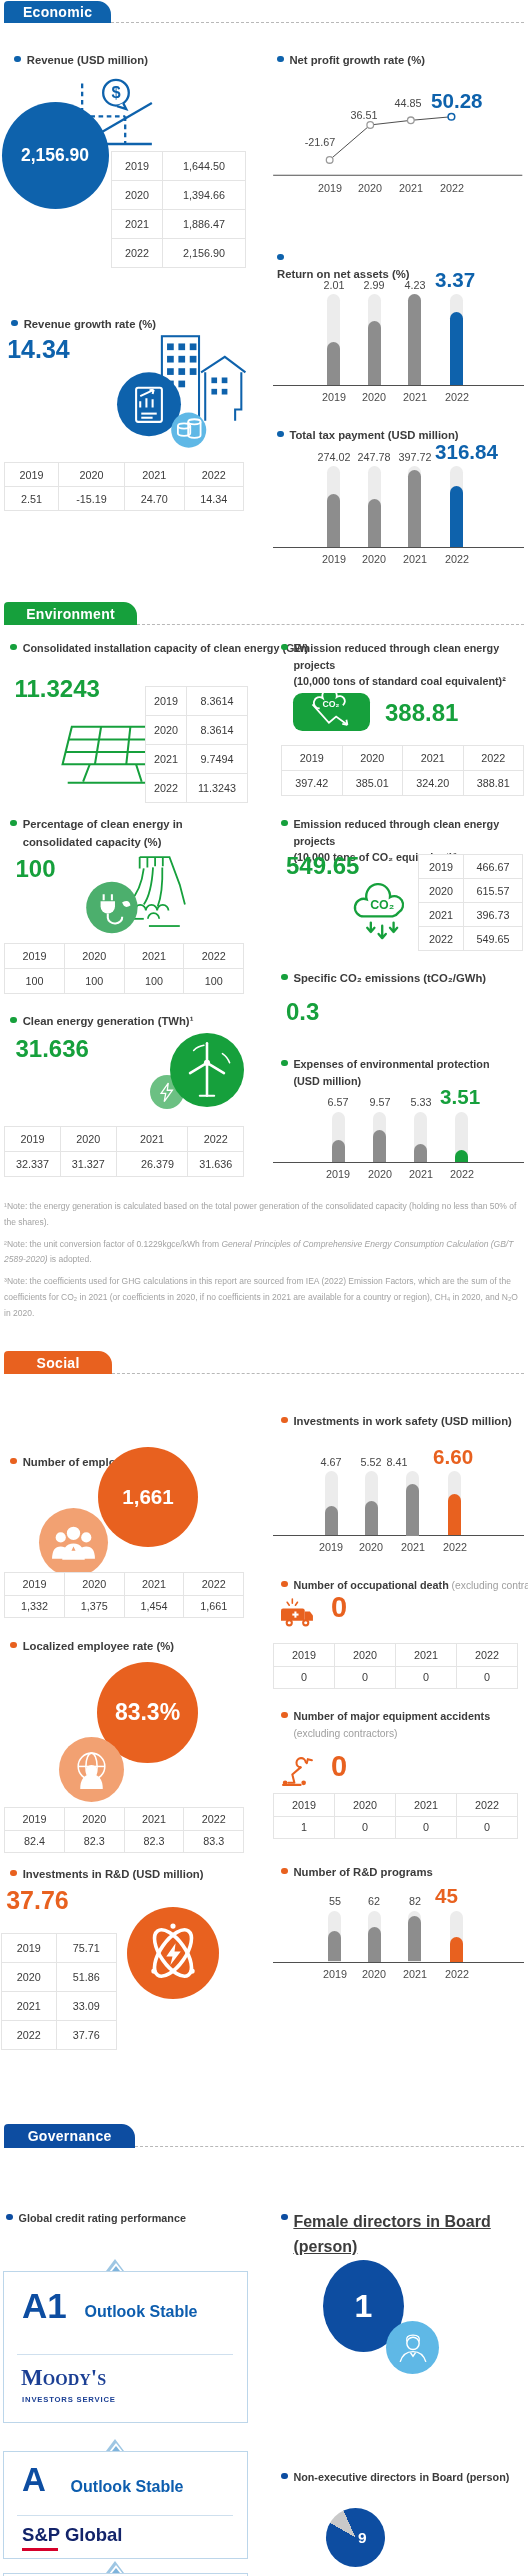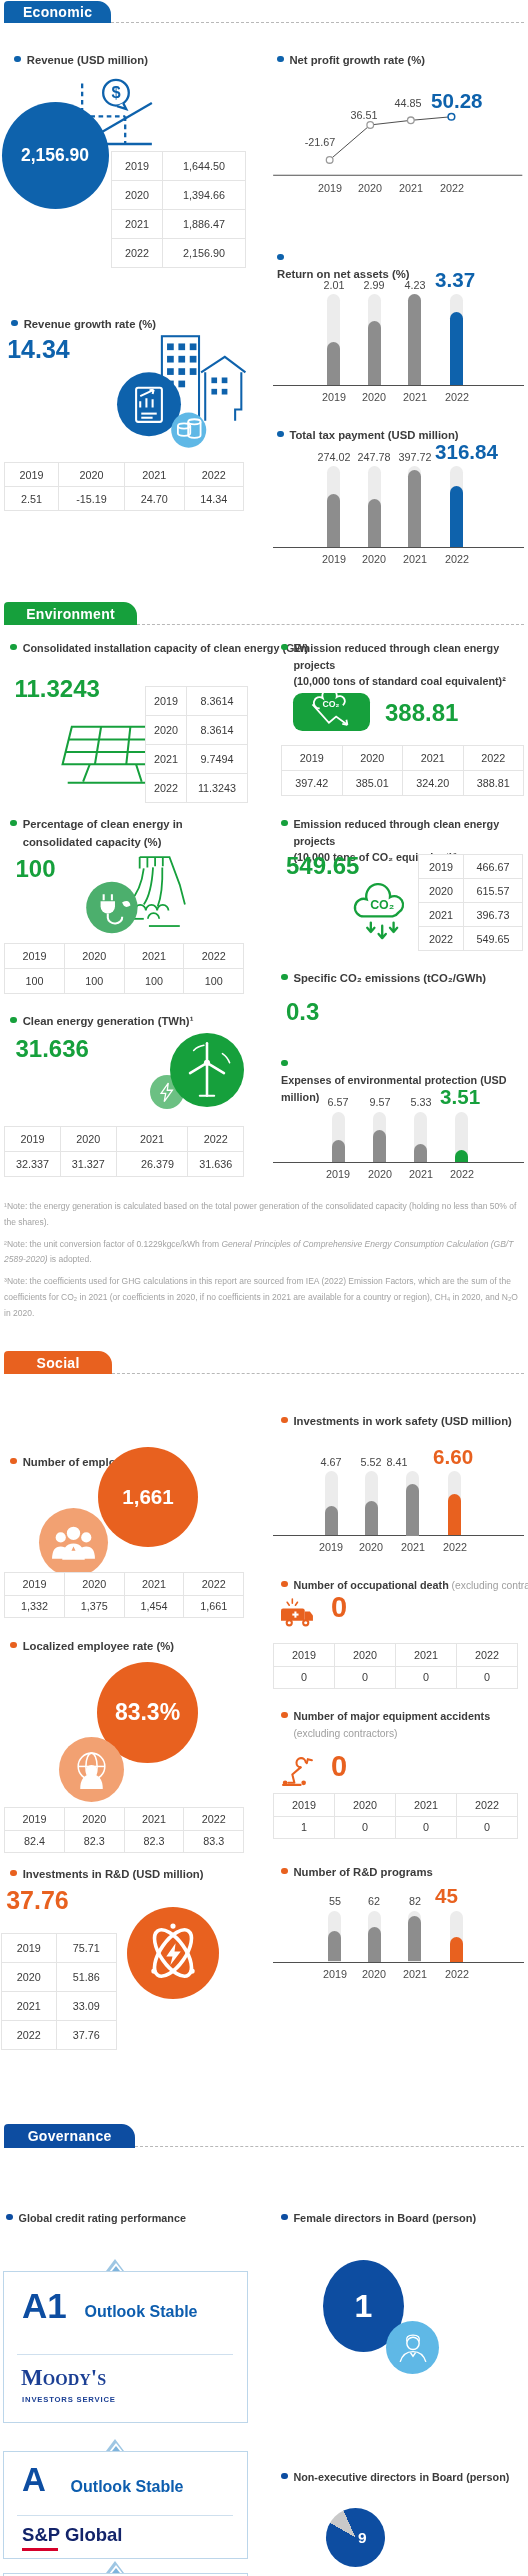--- a/index.html
+++ b/index.html
@@ -447,21 +447,21 @@
             <tr>
               <td style="height:24px;">32.337</td>
               <td style="height:24px;">31.327</td>
               <td style="height:24px;padding-left:13px;">26.379</td>
               <td style="height:24px;">31.636</td>
             </tr>
           </tbody>
         </table>
       </div>
 
-    <div class="abs bullet" style="left:281px;top:1056px;width:227px;flex-direction:column;">
+    <div class="abs bullet" style="left:281px;top:1056px;width:227px;">
       <span class="dot" style="background:var(--green);"></span>
       <span class="blabel" style="font-size:10.8px;">Expenses of environmental protection (USD million)</span>
     </div>
     <div class="abs" style="left: 273px; top: 1086px; width: 251px; height: 95px; position: absolute;">
         <div class="paxis" style="top: 76px;"></div>
         <div class="ptrack" style="left: 59px; top: 26px; height: 50px;"></div>
         <div class="pfill" style="left: 59px; top: 54px; height: 21.6px; background: var(--bar_gray);"></div>
         <div class="pv" style="left: 65px; bottom: 73px;">6.57</div>
         <div class="pyr" style="left: 65px; top: 82px;">2019</div>
         <div class="ptrack" style="left: 100px; top: 26px; height: 50px;"></div>
@@ -736,21 +736,21 @@
   <section>
     <div class="abs badge" style="left:4.1px;top:2124px;width:131px;height:24px;background:var(--navy);">Governance</div>
     <div class="abs dashline" style="left:135px;top:2146px;width:389px;"></div>
 
     <div class="abs bullet" style="left:6.2px;top:2210px;width:242px;">
       <span class="dot" style="background:var(--navy);"></span>
       <span class="blabel" style="font-size:10.8px;">Global credit rating performance</span>
     </div>
     <div class="abs bullet" style="left:281px;top:2210px;width:242px;">
       <span class="dot" style="background:var(--navy);"></span>
-      <span class="blabel" style="font-size:11px;">Female directors in Board (person)</span>
+      <span class="blabel" style="font-size:16px;text-decoration:underline;">Female directors in Board (person)</span>
     </div>
 
     <div class="abs card-arrow" style="left:106px;top:2259px;border-bottom:12.4px solid #9ec6e3;"></div>
     <div class="abs card-arrow" style="left:109px;top:2263px;border-left-width:7.2px;border-right-width:7.2px;border-bottom:9.3px solid #fff;"></div>
     <div class="abs card-arrow" style="left:112px;top:2266px;border-left-width:4.1px;border-right-width:4.1px;border-bottom:5.7px solid #7fb4dc;"></div>
     <div class="abs card" style="left:2.6px;top:2271px;width:243px;height:150px;">
       <div class="abs grade" style="left:18.5px;top:15.5px;font-size:35px;color:var(--navy);">A1</div>
       <div class="abs outlook" style="left:81px;top:31px;font-size:16px;color:#0d5dae;">Outlook Stable</div>
       <div class="carddiv" style="left:13.4px;top:82px;width:216px;"></div>
       <div class="abs" style="left:17.5px;top:93px;font-family:'Liberation Serif',serif;font-variant:small-caps;font-weight:bold;font-size:23px;color:#1b3f94;">Moody's</div>

